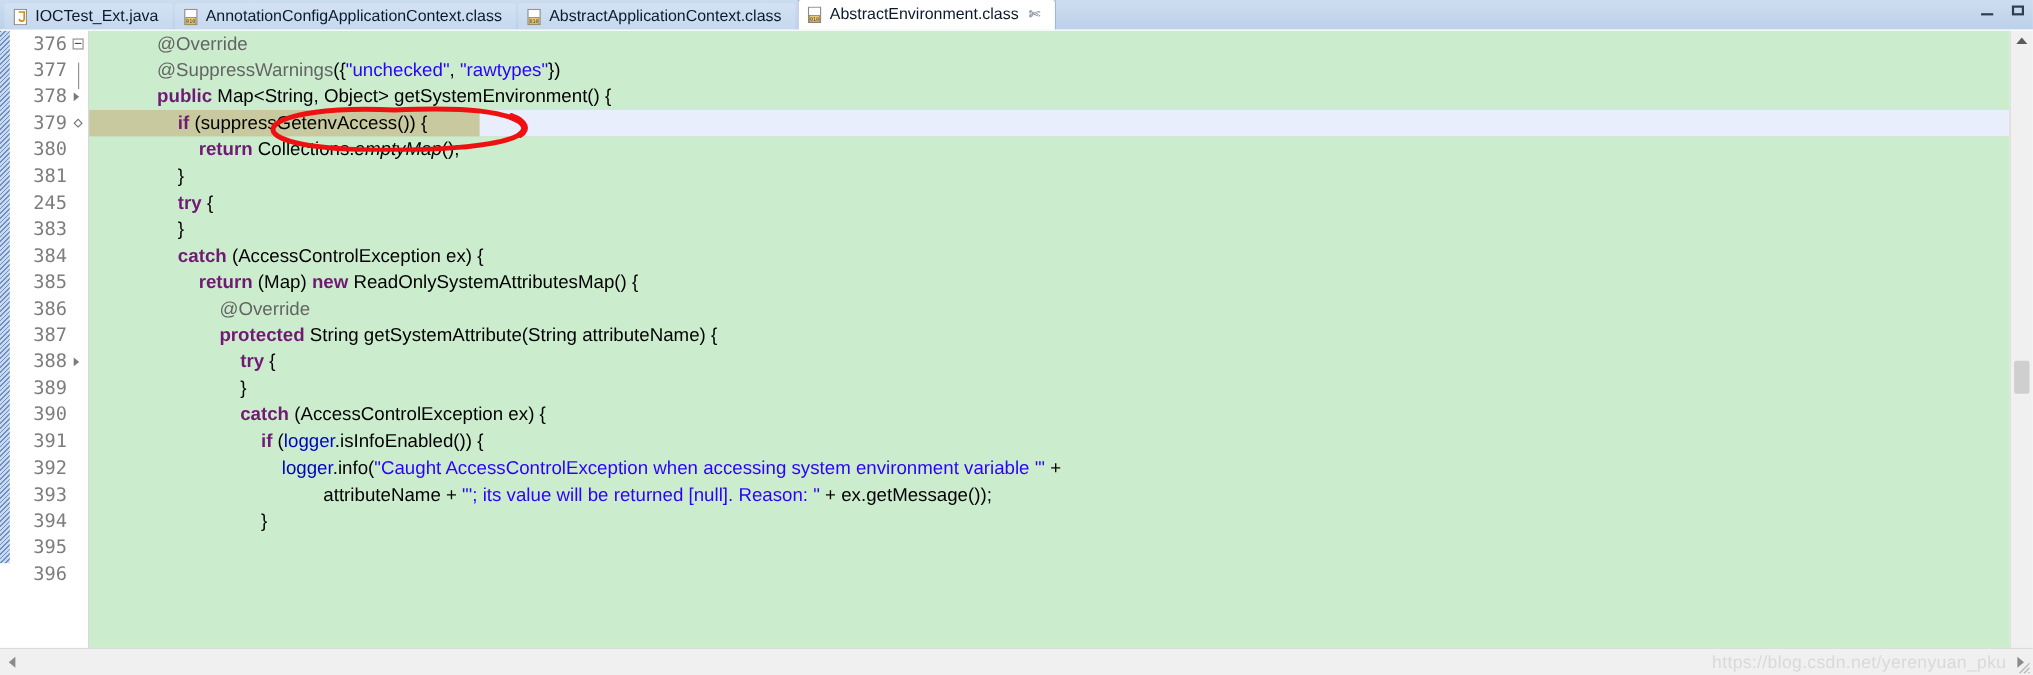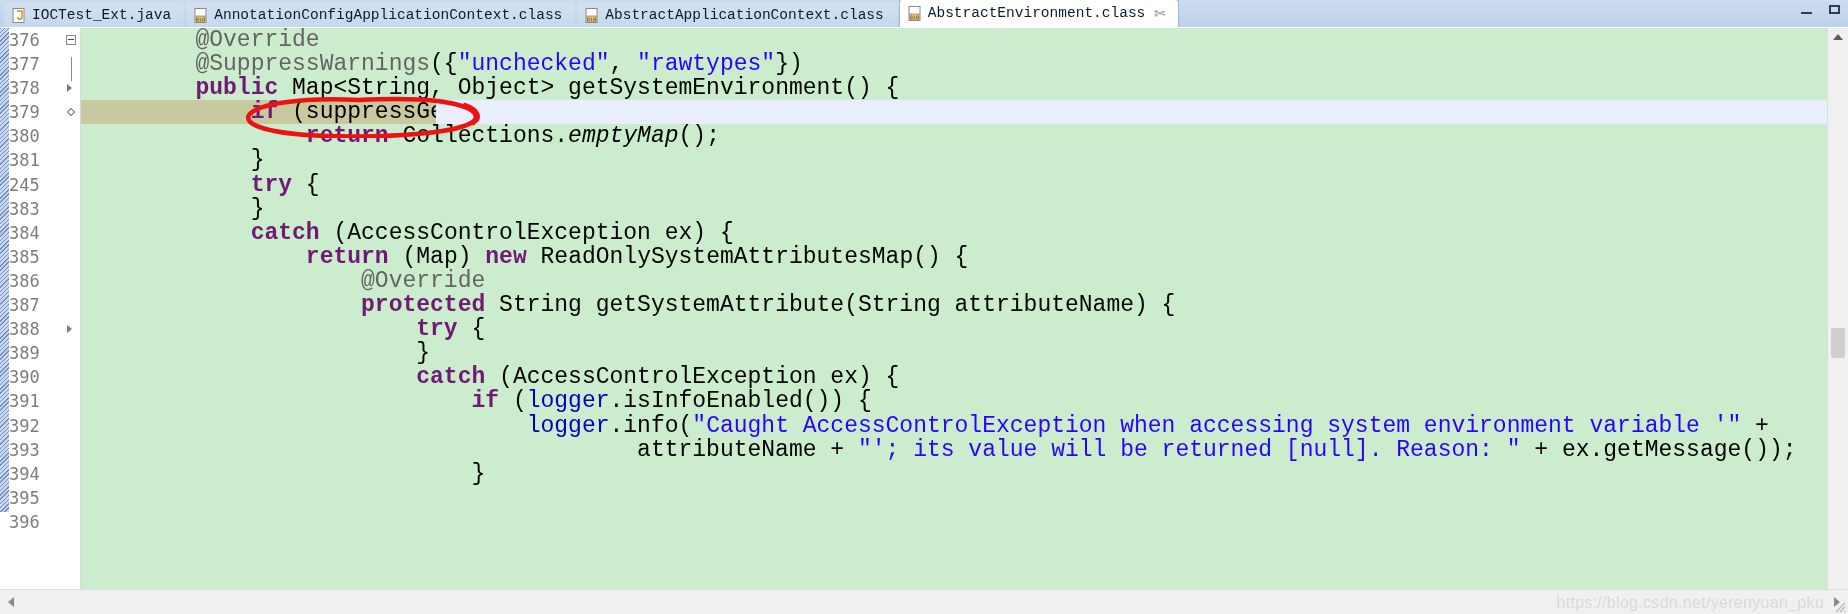--- a/index.html
+++ b/index.html
@@ -56,21 +56,21 @@
     box-shadow: 0 -1px 0 #c3d6ec;
     z-index: 4;
   }
   .tab .ticon {
     width: 14px;
     height: 15px;
     margin-right: 6px;
     flex: 0 0 auto;
     display: block;
   }
-  .tab .tlabel { line-height: 1; font-family: Liberation Mono, monospace; }
+  .tab .tlabel { line-height: 1; }
   .tab .tclose {
     margin-left: 9px;
     font-size: 13px;
     color: #5a6878;
     line-height: 1;
     font-family: "DejaVu Sans", sans-serif;
   }
 
   
   .wincontrols {
@@ -137,21 +137,21 @@
   }
 
   .gutter {
     width: 55px;
     flex: 0 0 auto;
     background: #ffffff;
     position: relative;
     font-family: "DejaVu Sans Mono", monospace;
     font-size: 17px;
     color: #7d7d7d;
-    text-align: left;
+    text-align: right;
     padding-top: 0;
     box-sizing: border-box;
   }
   .gutter .ln {
     height: 24.1px;
     line-height: 24.1px;
     padding-right: 3px;
     white-space: nowrap;
     position: relative;
   }
@@ -225,24 +225,24 @@
   }
   .codelayer {
     position: absolute;
     left: 0; top: 0; right: 0; bottom: 0;
     background: #ccedcd;
   }
   .line {
     height: 24.1px;
     line-height: 24.1px;
     white-space: pre;
-    font-family: Liberation Mono, monospace;
-    font-size: 23px;
+    font-family: Liberation Sans, sans-serif;
+    font-size: 17px;
     letter-spacing: 0px;
-    padding-left: 4px;
+    padding-left: 24px;
     position: relative;
     color: #000000;
   }
   .line.current { background: #c9c9a0; }
   .line.current .tail {
     position: absolute;
     top: 0; bottom: 0;
     background: #e8eefb;
   }
 

